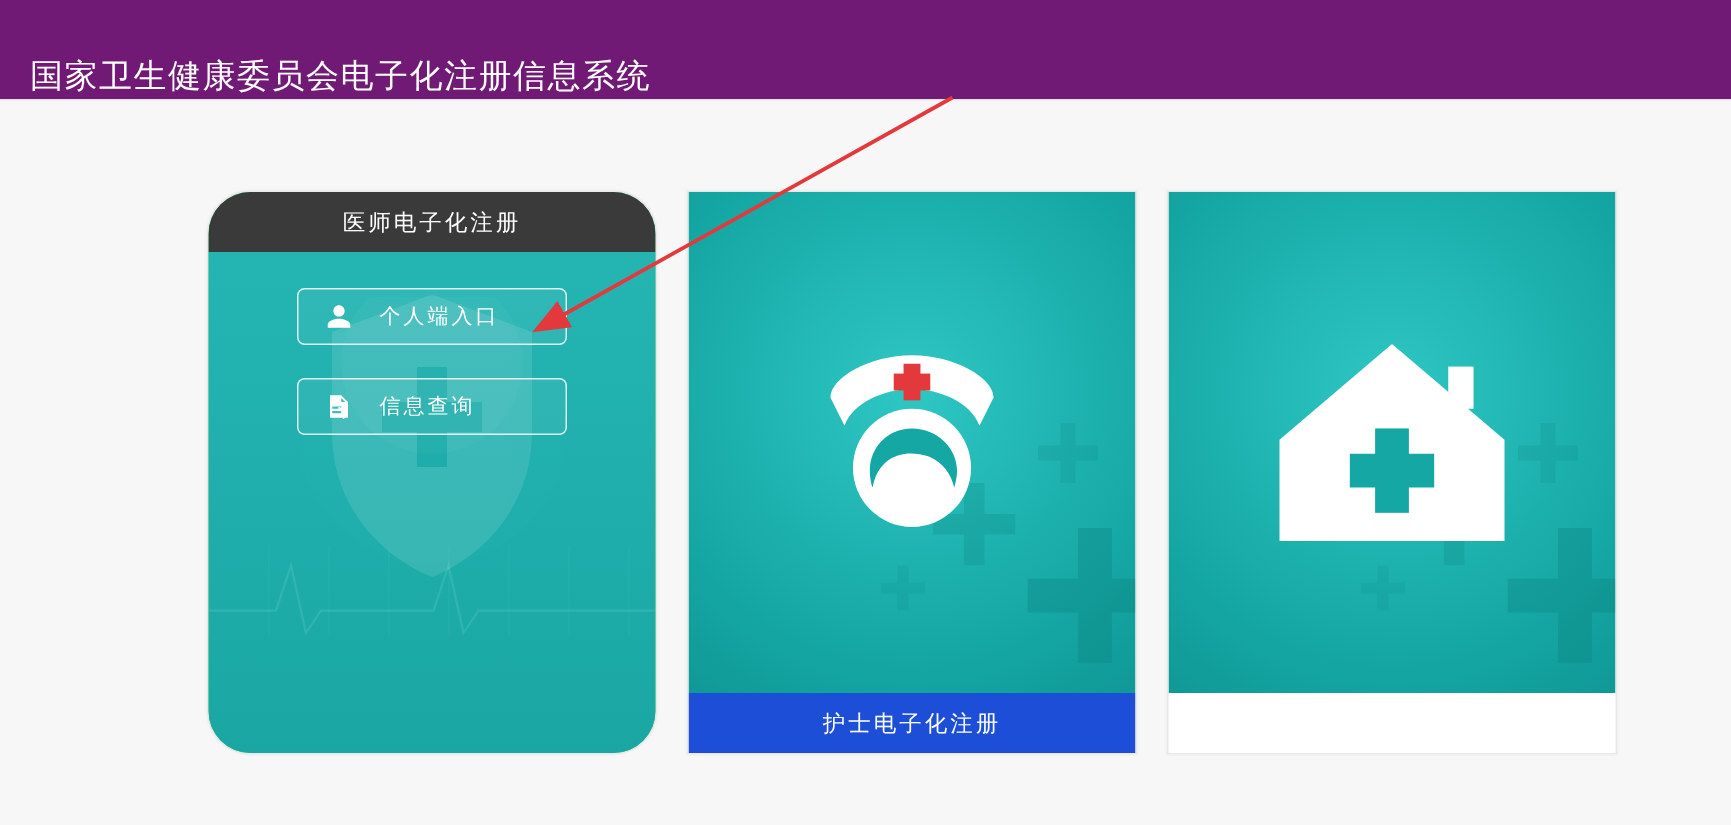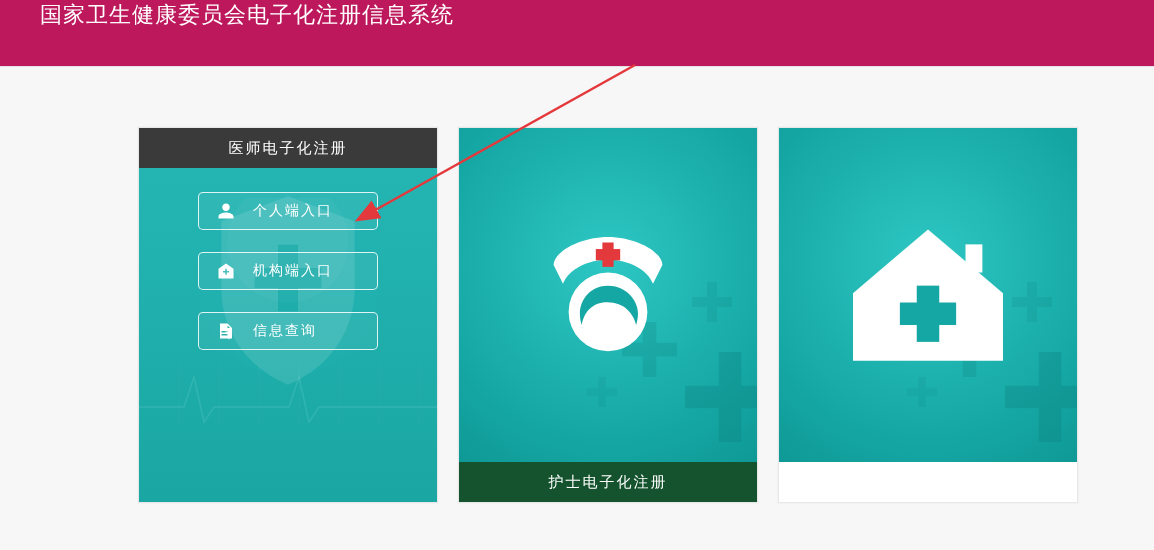--- a/index.html
+++ b/index.html
@@ -2,24 +2,24 @@
 <html><head>
 <meta charset="utf-8">
 <style>
   * { box-sizing: border-box; margin: 0; padding: 0; }
   html, body { width: 1154px; height: 550px; background: #f7f7f7; font-family: "Microsoft YaHei", "Helvetica Neue", Arial, sans-serif; overflow: hidden; }
 
   
   .header-bar {
     width: 100%;
     height: 66px;
-    background: #be185d;
-    display: flex;
-    align-items: flex-start;
-    padding-left: 40px;
+    background: #701a75;
+    display: flex;
+    align-items: flex-end;
+    padding-left: 20px;
     color: #fff;
     font-size: 22px;
     letter-spacing: 1px;
     box-shadow: 0 1px 0 #e3e3e3;
   }
 
   
   .cards {
     position: absolute;
     left: 138px;
@@ -35,20 +35,21 @@
     border: 1px solid #e8e8e8;
     background: #fff;
     box-shadow: 0 0 0 1px #f2f2f2;
     position: relative;
     overflow: hidden;
   }
 
   
   .card.active {
     background: #22c55e;
+    border-radius: 29px;
   }
   .card.active .card-header {
     background: #3a3a3a;
   }
   .card-header {
     height: 40px;
     background: #3a3a3a;
     color: #fff;
     font-size: 15px;
     display: flex;
@@ -130,21 +131,21 @@
     background: radial-gradient(circle at 50% 40%, #2ec7c3 0%, #15a7a4 70%, #0f9996 100%);
     display: flex;
     align-items: center;
     justify-content: center;
     overflow: hidden;
   }
   .card.teal .card-header {
     position: absolute;
     left: 0; right: 0; bottom: 0;
     top: auto;
-    background: #14532d;
+    background: #1d4ed8;
   }
 
   
   .plus-deco {
     position: absolute;
     opacity: .18;
   }
   .plus-deco svg { fill: #0c7f7c; }
   .plus-deco.p1 { right: -18px; bottom: 20px; width: 90px; height: 90px; opacity:.30;}
   .plus-deco.p2 { right: 80px; bottom: 85px; width: 55px; height: 55px; opacity:.22;}
@@ -194,28 +195,20 @@
 
       <div class="entry-btn">
         <span class="icon">
           <svg viewBox="0 0 24 24">
               <path d="M12 12c2.8 0 5-2.2 5-5s-2.2-5-5-5-5 2.2-5 5 2.2 5 5 5zm0 2c-3.3 0-10 1.7-10 5v3h20v-3c0-3.3-6.7-5-10-5z"></path>
             </svg>
         </span>
         <span>个人端入口</span>
       </div>
 
-      <div class="entry-btn">
-        <span class="icon">
-          <svg viewBox="0 0 24 24">
-              <path d="M12 2 2 9v13h20V9L12 2zm1 15h-2v-3H8v-2h3V9h2v3h3v2h-3v3z"></path>
-            </svg>
-        </span>
-        <span>机构端入口</span>
-      </div>
 
       <div class="entry-btn">
         <span class="icon">
           <svg viewBox="0 0 24 24">
               <path d="M14 2H4v20h16V8l-6-6zm0 2.5L17.5 8H14V4.5zM6 12h8v2H6v-2zm0 4h8v2H6v-2zm11.3 5.7l-2.1-2.1c.5-.7.8-1.6.8-2.6 0-2.5-2-4.5-4.5-4.5v2c1.4 0 2.5 1.1 2.5 2.5S12.9 20 11.5 20v2c1 0 1.9-.3 2.6-.8l2.1 2.1 1.1-1.6z"></path>
             </svg>
         </span>
         <span>信息查询</span>
       </div>
 

